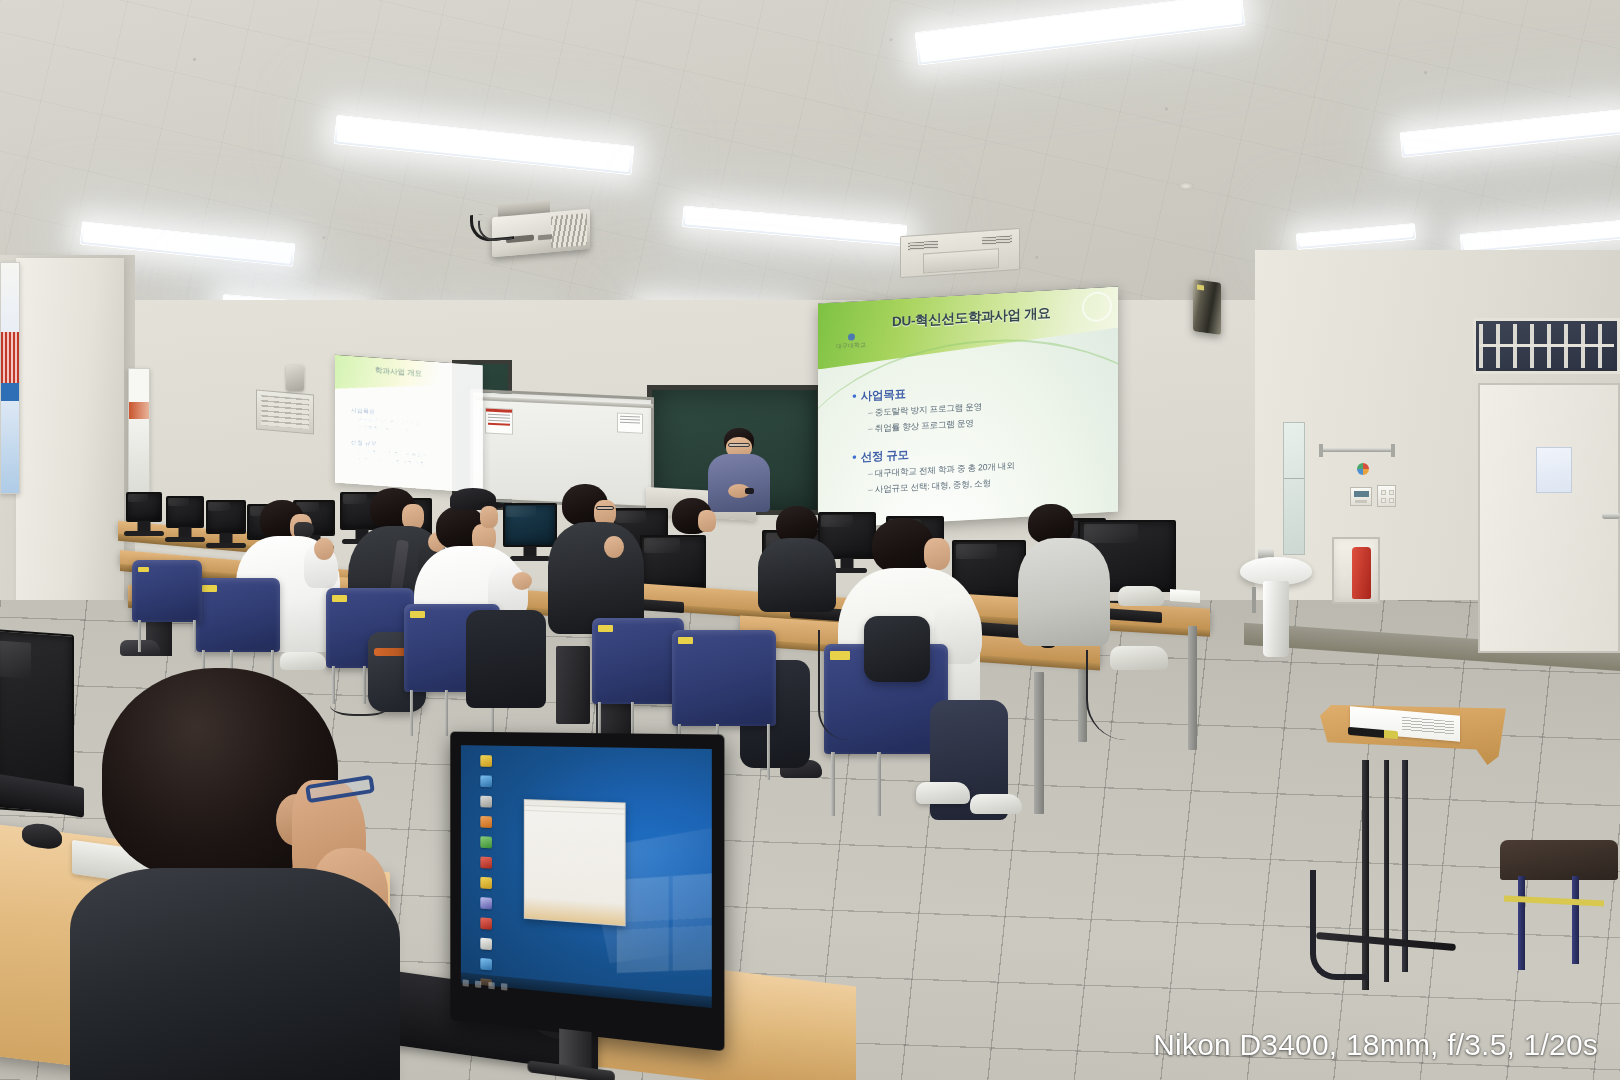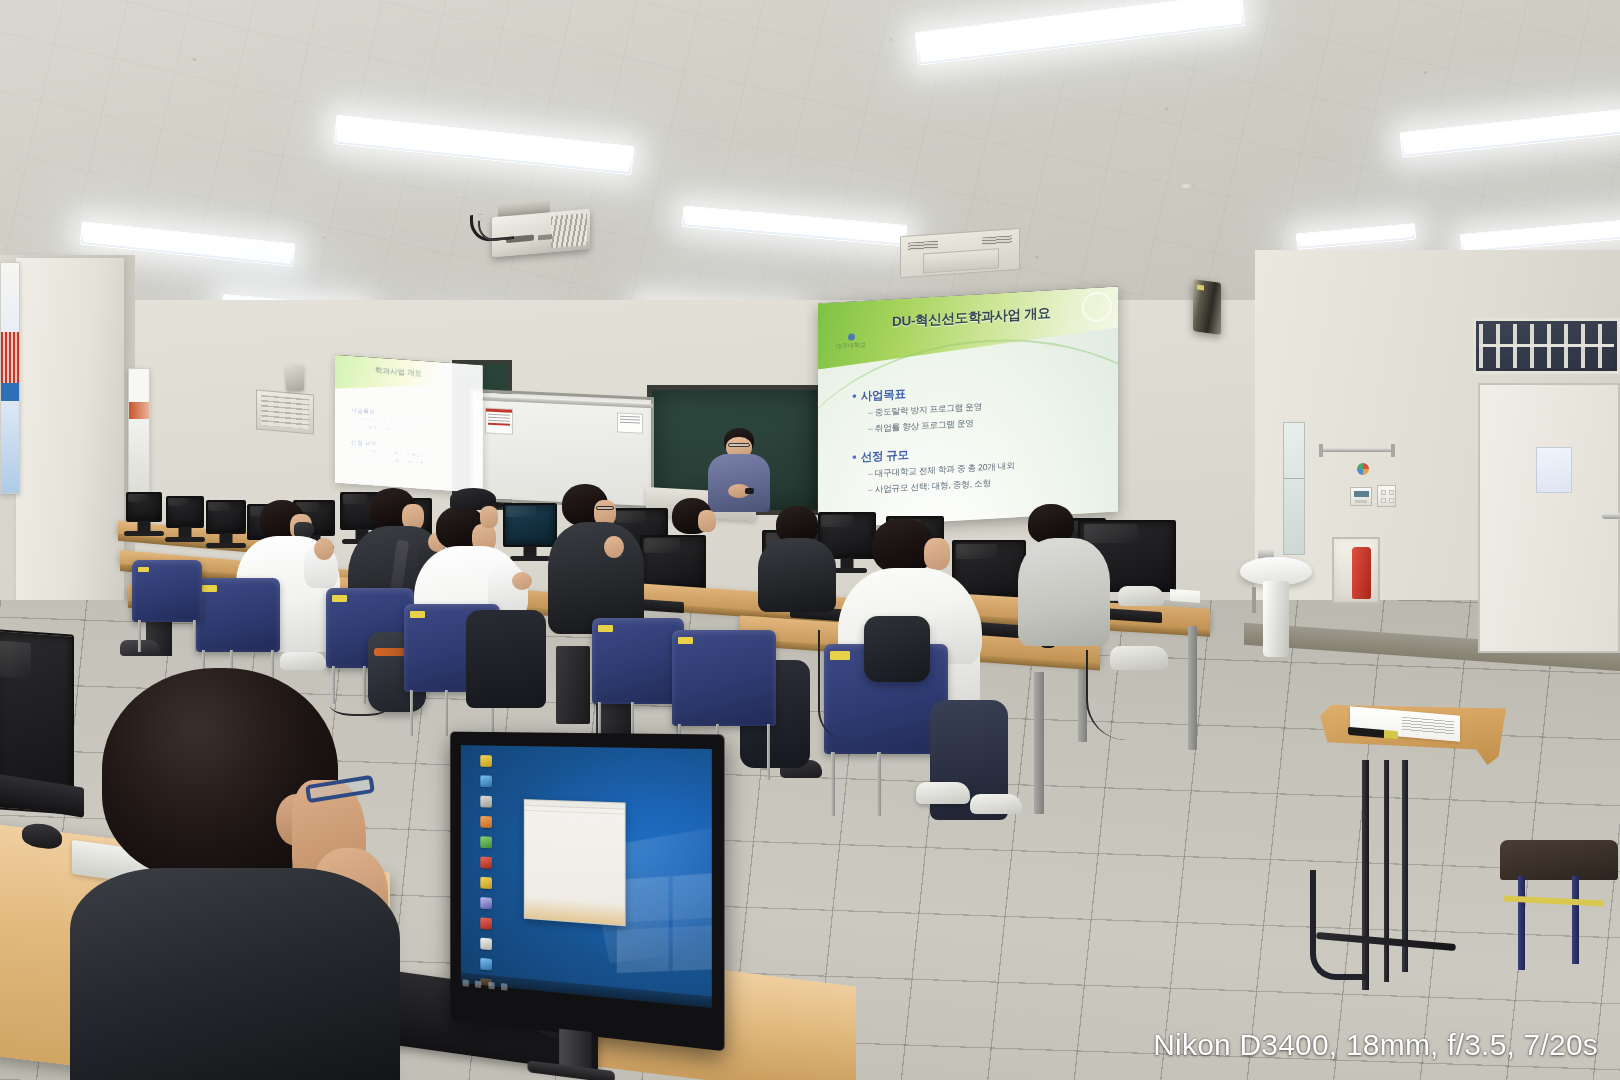--- a/index.html
+++ b/index.html
@@ -893,15 +893,15 @@
     <div class="taskbar">
       <span class="tb-sq"></span>
       <span class="tb-sq"></span>
       <span class="tb-sq"></span>
       <span class="tb-sq"></span>
     </div>
     <div class="neck"></div>
     <div class="foot"></div>
   </div>
 
-  <div id="watermark">Nikon D3400, 18mm, f/3.5, 7/20s</div>
+  <div id="watermark">Nikon D3400, 18mm, f/3.5, 1/20s</div>
 
 </div>
 
 </body></html>

